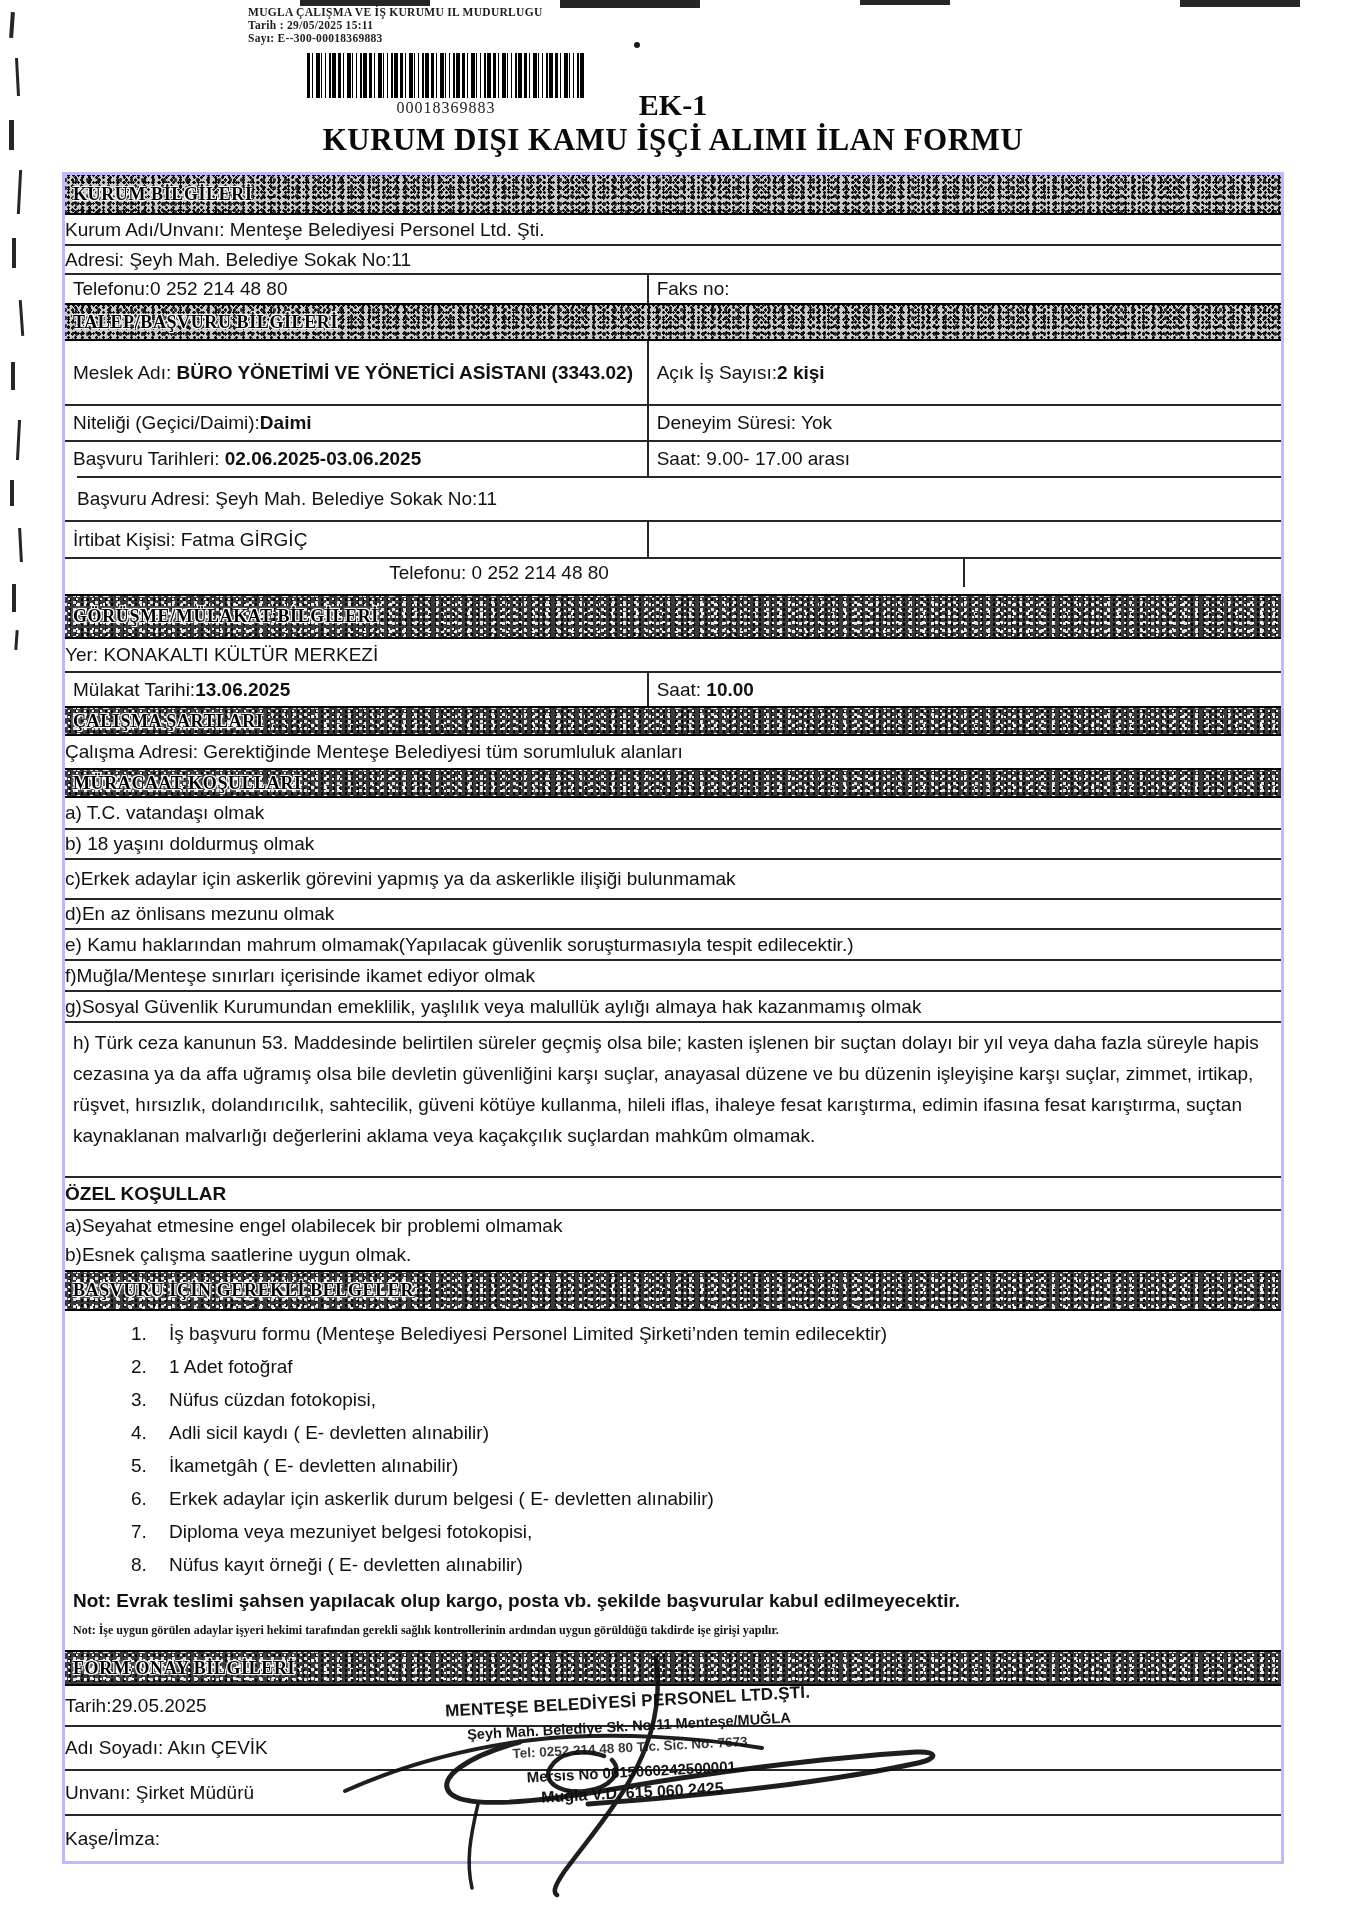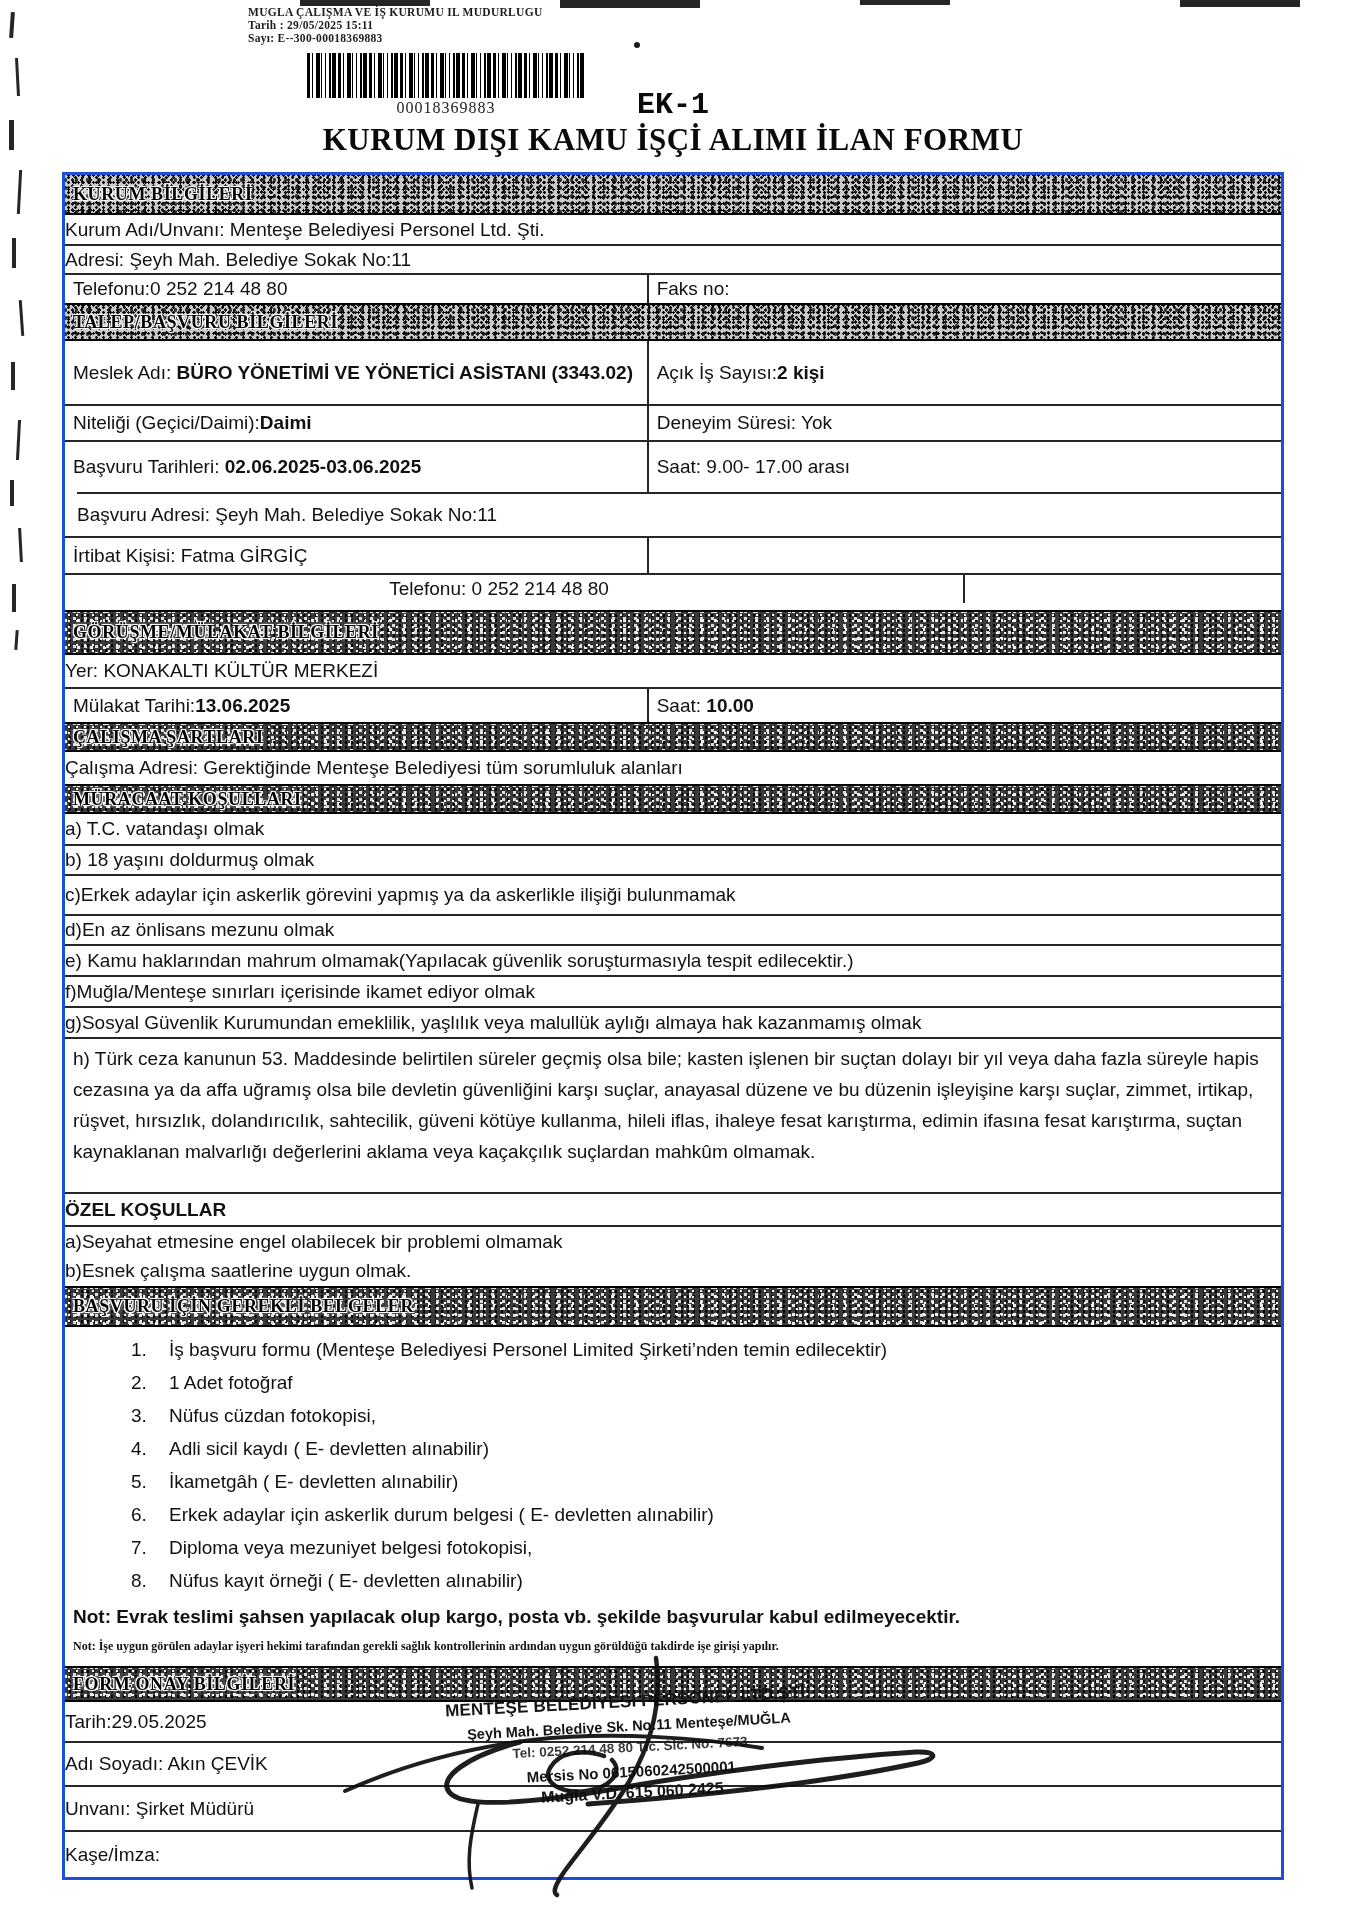--- a/index.html
+++ b/index.html
@@ -8,25 +8,25 @@
   
   .letterhead{position:absolute;left:248px;top:6px;font-family:"Liberation Serif",serif;
               font-size:11.5px;font-weight:bold;line-height:13px;color:#1c1c1c;letter-spacing:.3px;}
   .barcode{position:absolute;left:307px;top:53px;width:278px;height:45px;
      background:repeating-linear-gradient(90deg,#000 0 3px,#fff 3px 5px,#000 5px 6px,#fff 6px 9px,
        #000 9px 13px,#fff 13px 14px,#000 14px 15px,#fff 15px 18px,#000 18px 19px,#fff 19px 22px,
        #000 22px 24px,#fff 24px 25px,#000 25px 29px,#fff 29px 31px);}
   .barcode-number{position:absolute;left:307px;top:99px;width:278px;text-align:center;
      font-family:"Liberation Serif",serif;font-size:16px;color:#222;letter-spacing:1px;}
   .ek-label{position:absolute;left:62px;top:88px;width:1222px;text-align:center;
-     font-family:Liberation Mono, monospace;font-weight:bold;font-size:30px;color:#0a0a0a;}
+     font-family:Liberation Serif, serif;font-weight:bold;font-size:30px;color:#0a0a0a;}
   .doc-title{position:absolute;left:62px;top:122px;width:1222px;text-align:center;
      font-family:"Liberation Serif",serif;font-weight:bold;font-size:31px;letter-spacing:.5px;color:#0a0a0a;}
   
-  .form-table{position:absolute;left:62px;top:172px;width:1222px;border:3px solid #1d4ed8;
+  .form-table{position:absolute;left:62px;top:172px;width:1222px;border:3px solid #c4b5fd;
      box-sizing:border-box;background:#fff;}
   .band{position:relative;box-sizing:border-box;border-top:2px solid #000;border-bottom:2px solid #000;
      display:flex;align-items:center;padding-left:8px;
      font-family:"Liberation Serif",serif;font-weight:bold;font-size:18px;color:#000;
      letter-spacing:.6px;
      text-shadow:-1px -1px 0 #fff,1px -1px 0 #fff,-1px 1px 0 #fff,1px 1px 0 #fff,0 0 4px #fff;
      background-color:#c9c9c9;
      background-image:
        radial-gradient(circle,#000 30%,transparent 34%),
        radial-gradient(circle,#1a1a1a 28%,transparent 33%),
@@ -140,21 +140,21 @@
       </div>
     </div>
     <div class="row split" style="height:36px;">
       <div class="cell cell-left">
         <span><span>Niteliği (Geçici/Daimi):</span><b>Daimi</b></span>
       </div>
       <div class="cell cell-right">
           <span>Deneyim Süresi: Yok</span>
         </div>
     </div>
-    <div class="row split" style="height:52px;">
+    <div class="row split" style="height:36px;">
       <div class="cell cell-left">
         <span><span>Başvuru Tarihleri: </span><b>02.06.2025-03.06.2025</b></span>
       </div>
       <div class="cell cell-right">
           <span>Saat: 9.00- 17.00 arası</span>
         </div>
     </div>
     <div class="row" style="height:44px;margin-left:12px;">
       <span>Başvuru Adresi: Şeyh Mah. Belediye Sokak No:11</span>
     </div>

